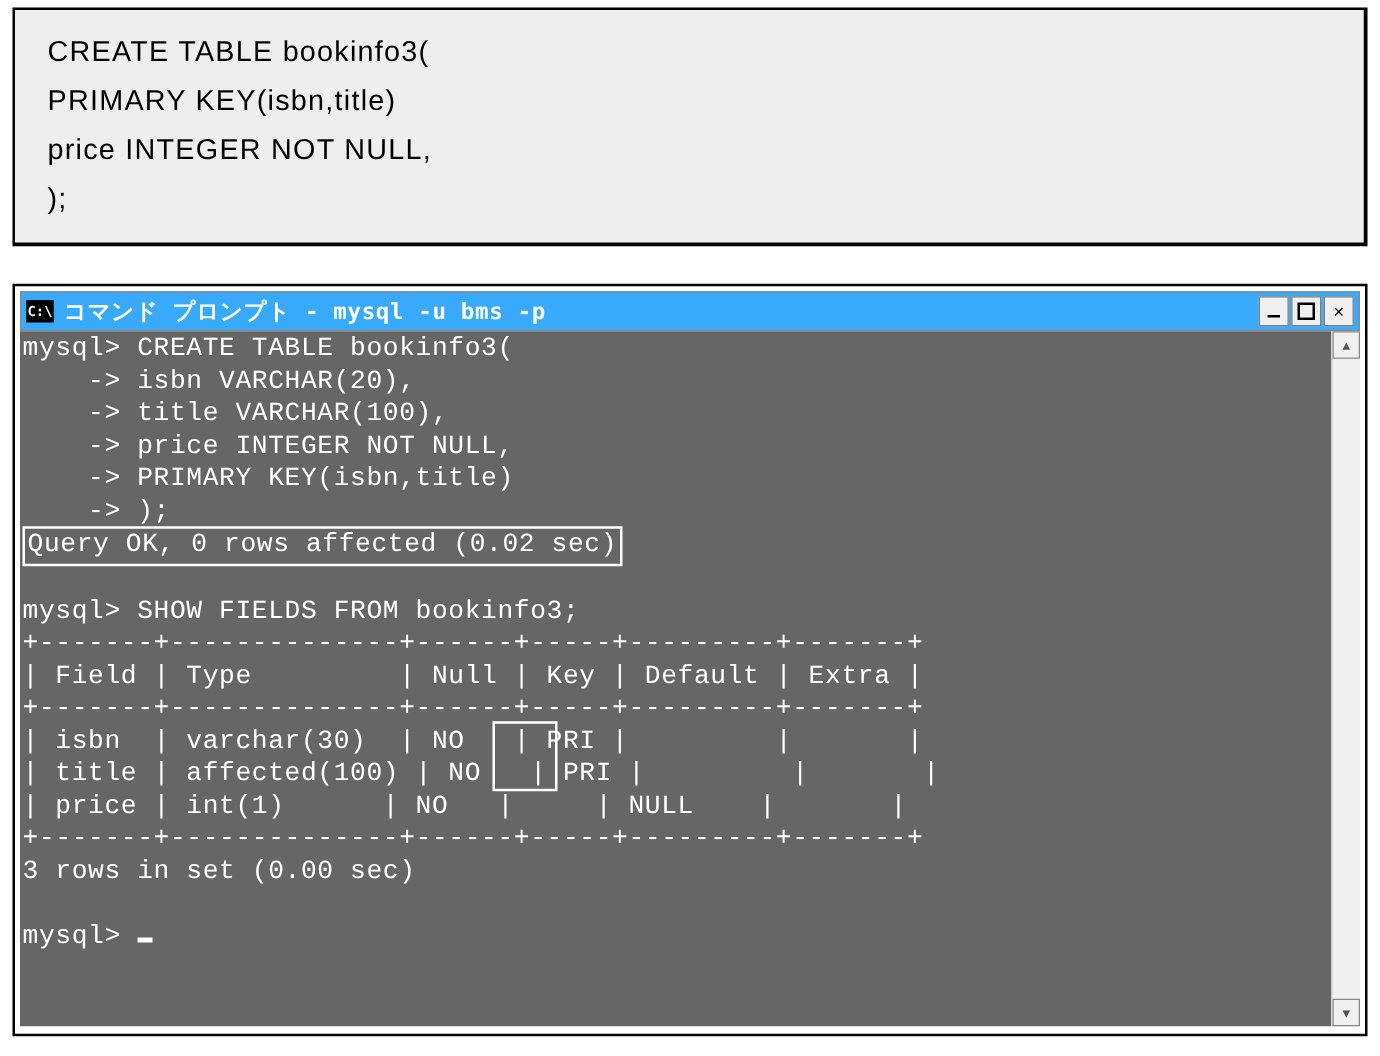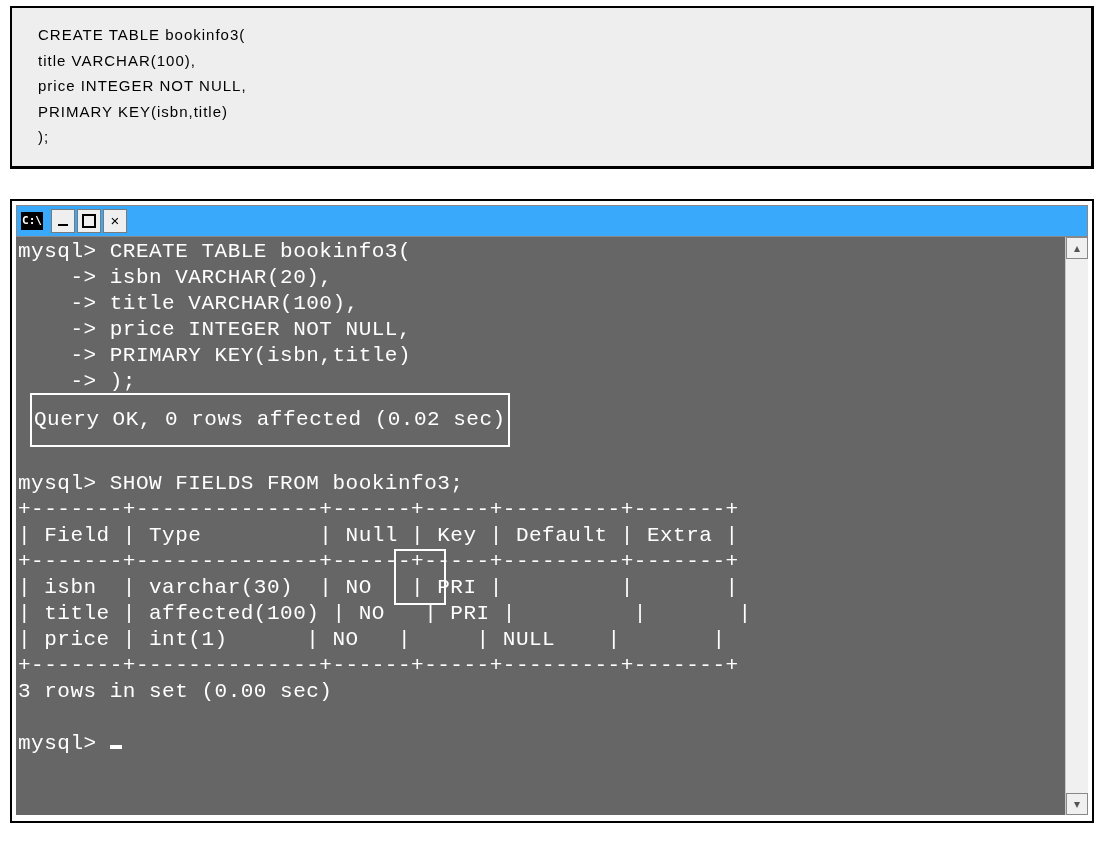--- a/index.html
+++ b/index.html
@@ -10,21 +10,21 @@
     width: 1104px;
   }
   .code-panel {
     margin: 6px 10px 30px 10px;
     border-top: 2px solid #000;
     border-left: 2px solid #000;
     border-right: 3px solid #000;
     border-bottom: 3px solid #000;
     background: #edeeed;
     padding: 14px 26px 16px 26px;
-    font-size: 15px;
+    font-size: 23px;
     line-height: 1.7;
     letter-spacing: 1px;
     color: #000;
   }
   .term-window {
     margin: 0 10px 10px 10px;
     border: 2px solid #000;
     background: #fff;
     padding: 4px 4px 6px 4px;
   }
@@ -92,49 +92,49 @@
     width: 20px; height: 20px;
     background: #f0f0f0;
     border: 1px solid #888;
     display:flex; align-items:center; justify-content:center;
     font-size:12px; color:#555;
   }
   .scroll-btn.down { position:absolute; bottom:0; left:0; }
   .hl-box {
     border: 2px solid #fff;
     display: inline-block;
-    padding: 12px 2px;
-    margin: -2px 12px;
+    padding: 1px 2px;
+    margin: -2px 0;
   }
   .cursor {
     display:inline-block;
     width: 12px; height: 4px;
     background:#fff;
     vertical-align: baseline;
   }
   .key-highlight {
     position:absolute;
     border:2px solid #fff;
     pointer-events:none;
   }
 </style>
 </head>
 <body>
 
 <div class="code-panel">
   <div>CREATE  TABLE  bookinfo3(</div>
-  <div>title  VARCHAR(100),</div>
+  <div>PRIMARY  KEY(isbn,title)</div>
   <div>price  INTEGER  NOT  NULL,</div>
-  <div>PRIMARY  KEY(isbn,title)</div>
   <div>);</div>
 </div>
 
 <div class="term-window">
   <div class="titlebar">
     <div class="cmd-icon">C:\</div>
+    <div class="title">コマンド プロンプト - mysql -u bms -p</div>
     <div class="win-btns">
       <div class="win-btn min">
           <span></span>
         </div>
       <div class="win-btn max">
           <span></span>
         </div>
       <div class="win-btn">×</div>
     </div>
   </div>

